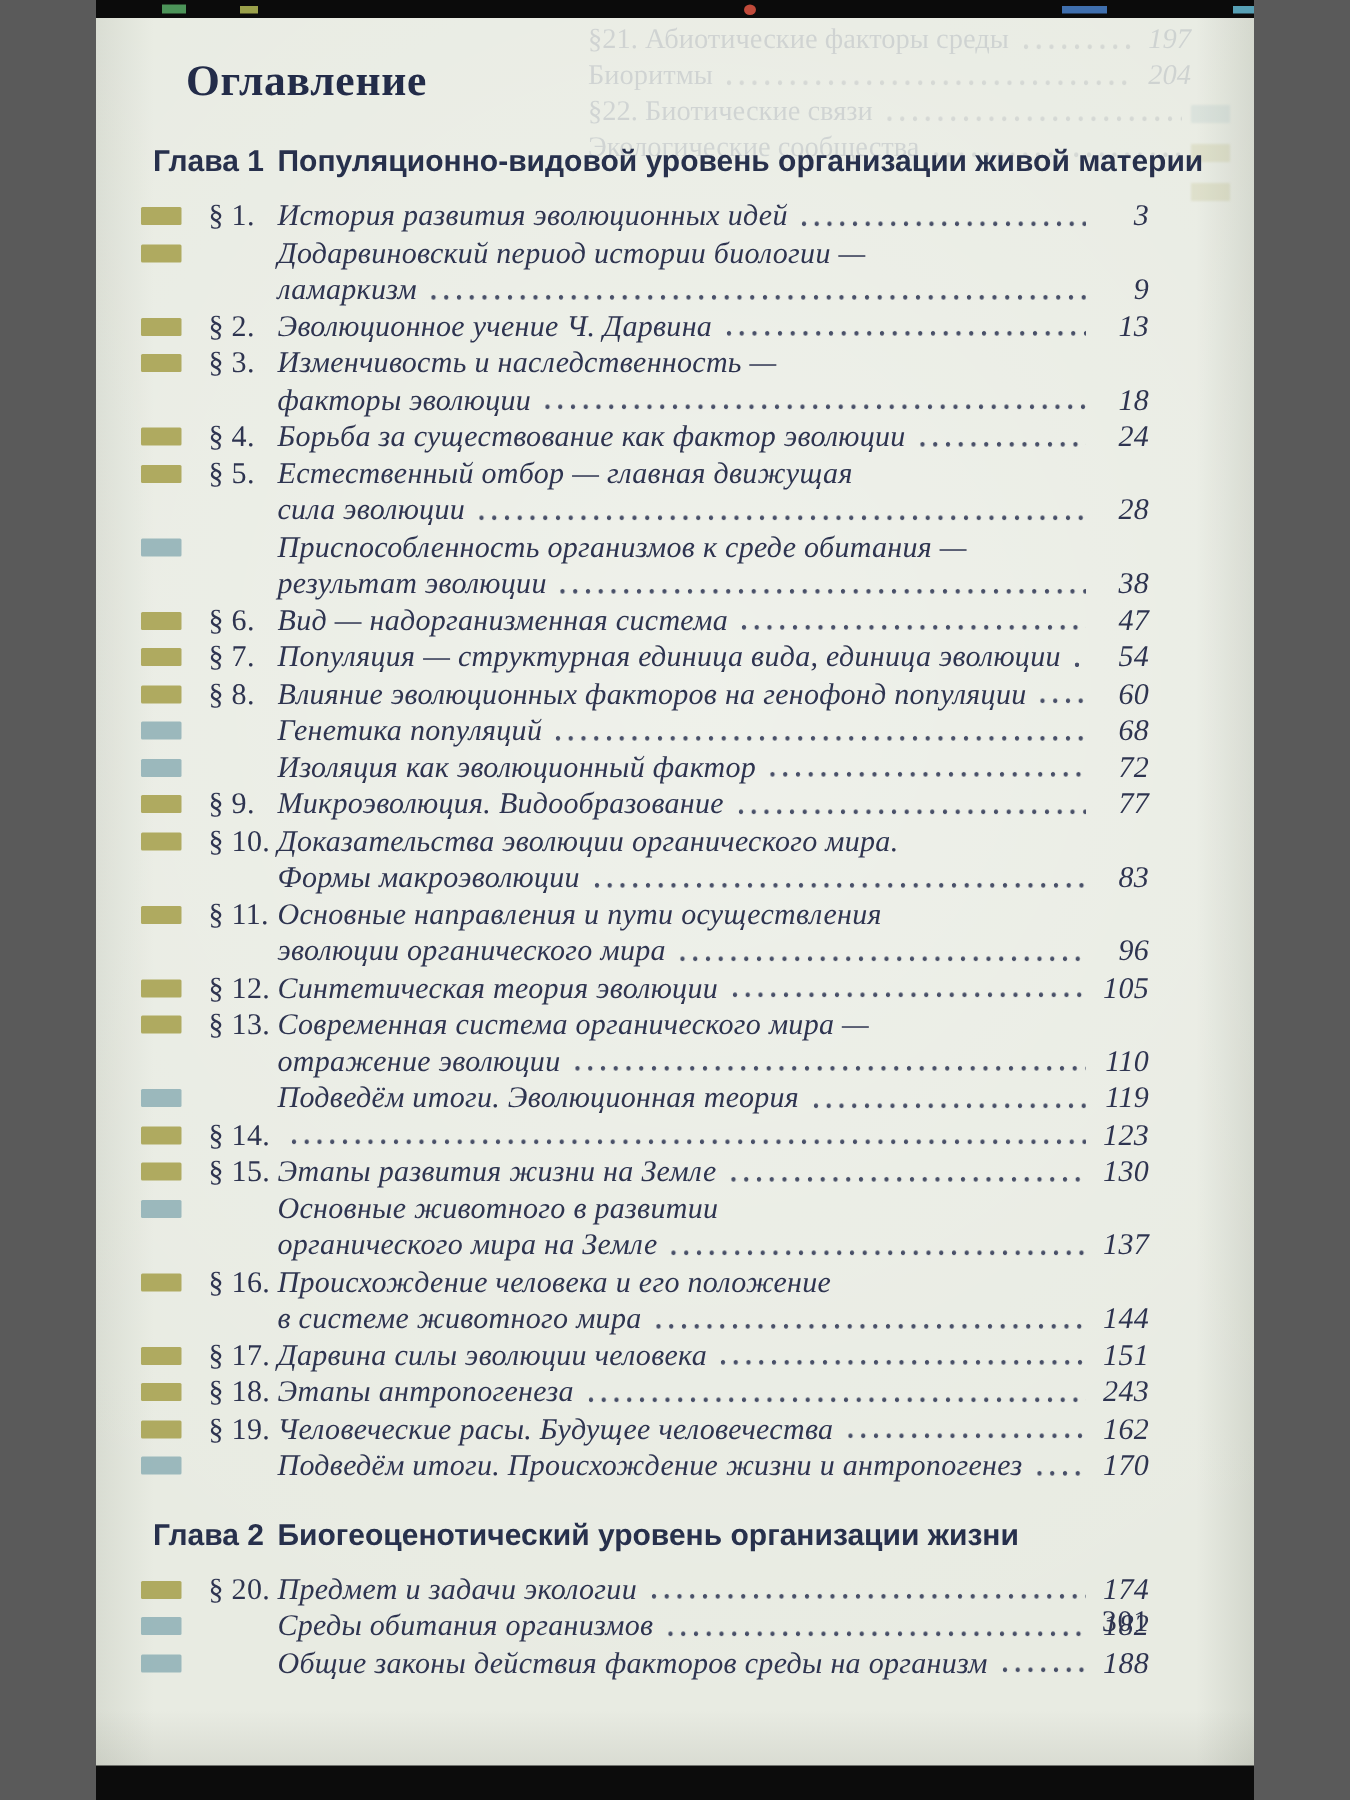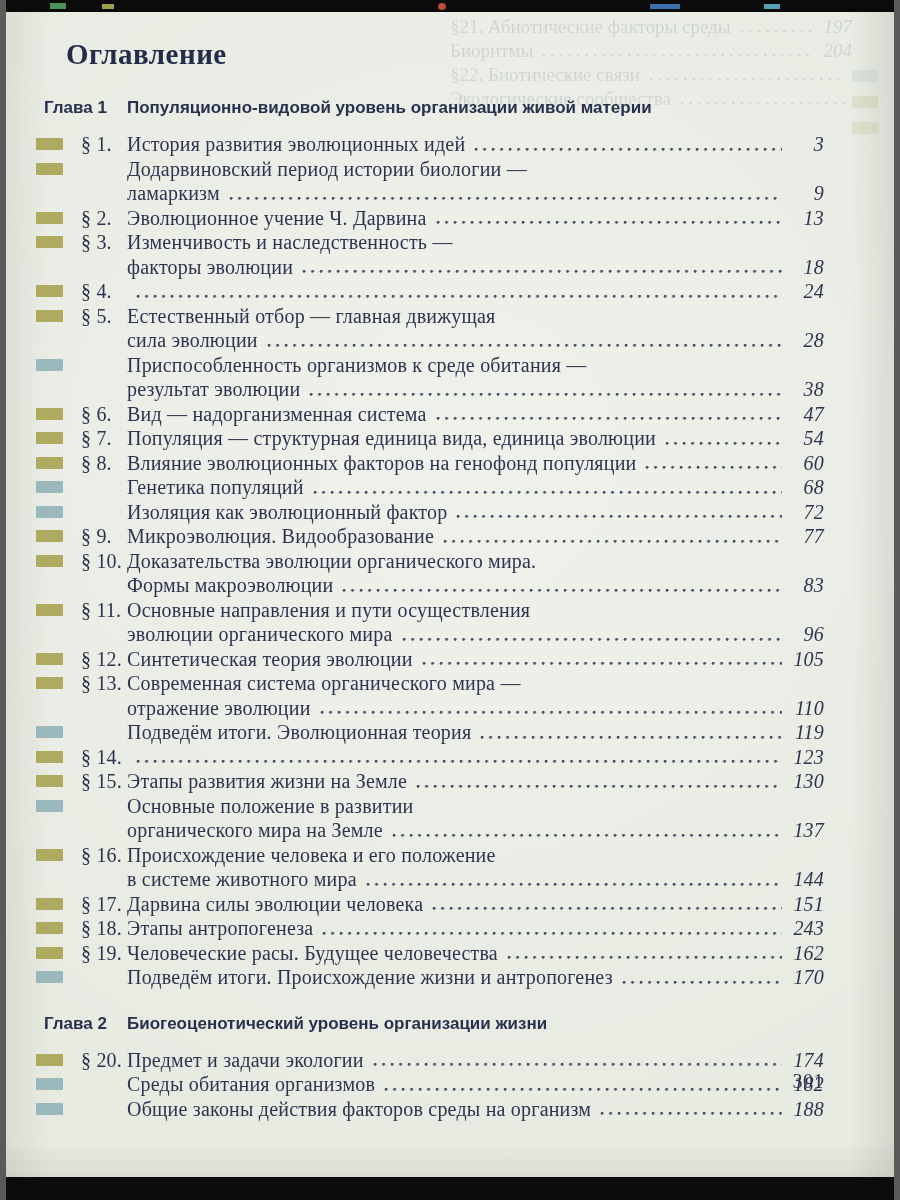--- a/index.html
+++ b/index.html
@@ -1,41 +1,41 @@
 <!DOCTYPE html>
 <html lang="ru" style="--paper: #e8ebe2; --ink: #2e3450; --olive: #a6a14d; --teal: #8fb0b6;"><head>
 <meta charset="utf-8">
 <style>
   html,body{margin:0;padding:0;background:#5a5a5a;}
-  .scan{position:relative;width:888px;height:1200px;margin:0 auto;background:var(--paper,#e8ebe2);
+  .scan{position:relative;width:772px;height:1200px;margin:0 auto;background:var(--paper,#e8ebe2);
         overflow:hidden;font-family:"Liberation Serif",serif;color:var(--ink,#2e3450);}
   .shade{position:absolute;inset:0;pointer-events:none;background:
     radial-gradient(ellipse 130% 95% at 52% 38%, rgba(255,255,255,.30), rgba(255,255,255,0) 62%),
     linear-gradient(90deg, rgba(80,90,70,.10) 0%, rgba(80,90,70,0) 5%, rgba(80,90,70,0) 95%, rgba(80,90,70,.14) 100%),
     linear-gradient(0deg, rgba(60,60,45,.14) 0%, rgba(60,60,45,0) 5%);}
   .bar-top{position:absolute;top:0;left:0;width:100%;height:12px;background:#0b0b0b;z-index:6;}
   .bar-bottom{position:absolute;bottom:0;left:0;width:100%;height:23px;background:#0c0c0c;z-index:6;}
   .speck{position:absolute;}
   .sp1{left:44px;top:3px;width:16px;height:6px;background:#4c9459;}
   .sp2{left:96px;top:4px;width:12px;height:5px;background:#9aa04a;}
   .sp3{left:432px;top:3px;width:8px;height:7px;border-radius:50%;background:#c04a3a;}
   .sp4{left:644px;top:4px;width:30px;height:5px;background:#3f6fae;}
   .sp5{left:758px;top:4px;width:16px;height:5px;background:#57a0b5;}
   .content{position:absolute;top:12px;left:0;right:0;bottom:23px;padding:22px 70px 0 30px;z-index:2;}
   .doc-title{font-size:29px;font-weight:bold;line-height:40px;margin-left:30px;letter-spacing:.5px;color:#232c49;}
-  .chapter-head{display:flex;font-family:"Liberation Sans",sans-serif;font-weight:bold;font-size:17px;
+  .chapter-head{display:flex;font-family:"Liberation Sans",sans-serif;font-weight:bold;font-size:20px;
                 line-height:26px;margin:21px 0 11px;white-space:nowrap;color:#27304c;}
   .chapter-label{flex:none;width:83px;margin-left:8px;}
   .chapter-title{flex:none;}
   .toc-line{position:relative;display:flex;line-height:24.5px;font-size:20px;white-space:nowrap;letter-spacing:.2px;}
   .marker{position:absolute;left:0;top:6px;width:27px;height:12px;border-radius:1px;opacity:.88;}
   .marker.olive{background:var(--olive,#a6a14d);}
   .marker.teal{background:var(--teal,#8fb0b6);}
   .lbl{flex:none;width:46px;margin-left:45px;}
-  .txt{flex:none;}
+  .txt{flex:none;font-style:italic;}
   .leader{flex:1 1 12px;margin:0 6px 0 9px;
     background-image:radial-gradient(circle at 2px 2.2px, rgba(44,52,82,.85) 1.25px, rgba(44,52,82,0) 1.7px);
     background-size:8.5px 5px;background-repeat:repeat-x;background-position:left calc(100% - 5px);}
   .pnum{flex:none;min-width:36px;text-align:right;font-style:italic;}
   .ghost{position:absolute;top:15px;right:42px;width:402px;opacity:.13;filter:blur(.5px);
          font-size:19px;color:#22305c;z-index:1;}
   .ghost-line{display:flex;line-height:24px;white-space:nowrap;}
   .ghost .pnum{min-width:32px;}
   .ghost .leader{background-position:left calc(100% - 5px);}
   .gm{position:absolute;width:26px;height:12px;opacity:.16;filter:blur(.6px);z-index:1;}
@@ -119,20 +119,21 @@
         </div>
         <div class="toc-line">
           <span class="lbl"></span>
           <span class="txt">факторы эволюции</span>
           <span class="leader"></span>
           <span class="pnum">18</span>
         </div>
         <div class="toc-line">
           <span class="marker olive"></span>
           <span class="lbl">§ 4.</span>
+          <span class="txt">Борьба за существование как фактор эволюции</span>
           <span class="leader"></span>
           <span class="pnum">24</span>
         </div>
         <div class="toc-line">
           <span class="marker olive"></span>
           <span class="lbl">§ 5.</span>
           <span class="txt">Естественный отбор — главная движущая</span>
         </div>
         <div class="toc-line">
           <span class="lbl"></span>
@@ -249,21 +250,21 @@
         <div class="toc-line">
           <span class="marker olive"></span>
           <span class="lbl">§ 15.</span>
           <span class="txt">Этапы развития жизни на Земле</span>
           <span class="leader"></span>
           <span class="pnum">130</span>
         </div>
         <div class="toc-line">
           <span class="marker teal"></span>
           <span class="lbl"></span>
-          <span class="txt">Основные положение в развитии</span>
+          <span class="txt">Основные животного в развитии</span>
         </div>
         <div class="toc-line">
           <span class="lbl"></span>
           <span class="txt">органического мира на Земле</span>
           <span class="leader"></span>
           <span class="pnum">137</span>
         </div>
         <div class="toc-line">
           <span class="marker olive"></span>
           <span class="lbl">§ 16.</span>

